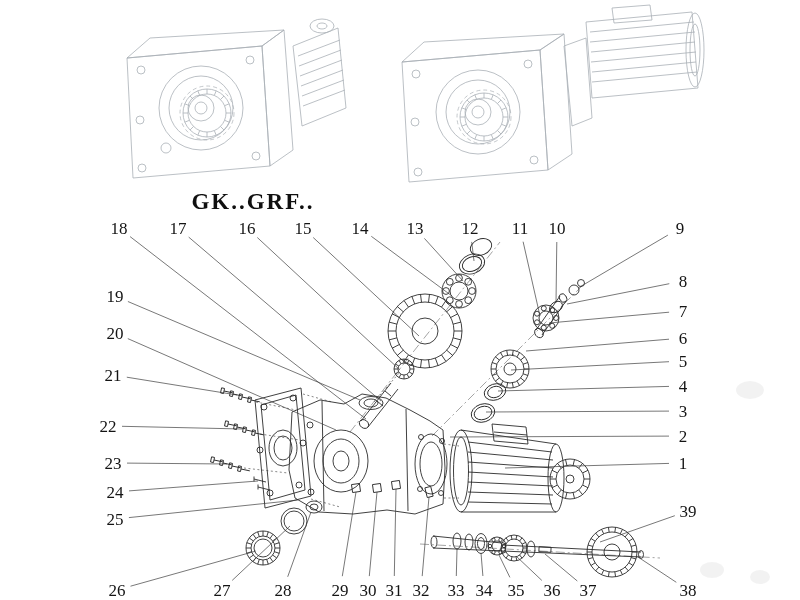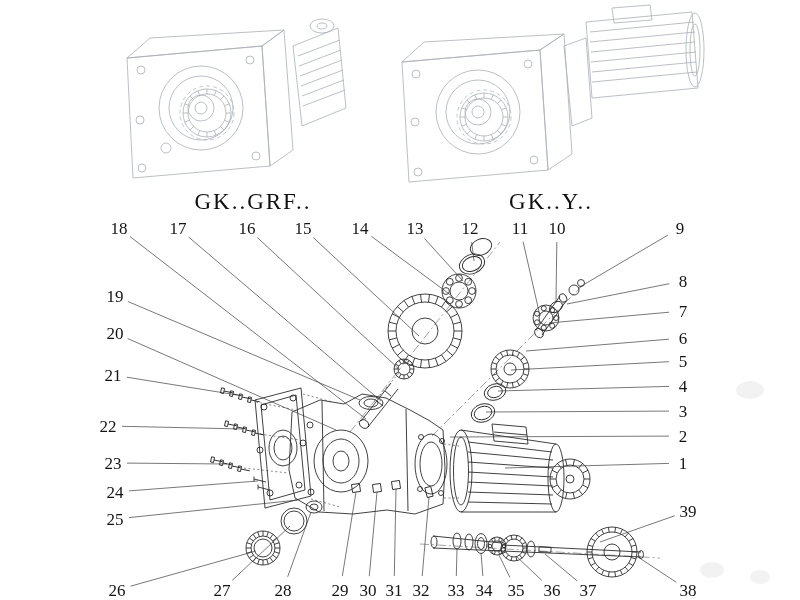--- a/index.html
+++ b/index.html
@@ -9,21 +9,21 @@
   
   #sketch-left,#sketch-right{stroke:#aab0b6;fill:none;stroke-width:0.8;}
   
   #exploded{stroke:#2b2b2b;fill:none;stroke-width:0.9;}
   .dash{stroke-dasharray:4 3;stroke-width:0.7;}
   .dashdot{stroke-dasharray:9 3 2 3;stroke-width:0.6;stroke:#666;}
   .dot{stroke-dasharray:2 2.5;stroke-width:0.7;stroke:#555;}
   #callout-layer text{fill:#141414;stroke:none;font-family:"Liberation Serif",serif;
                       font-size:17px;text-anchor:middle;}
   #callout-layer line{stroke:#3d3d3d;stroke-width:0.7;}
-  .model-title{position:absolute;font-weight:normal;font-size:23px;letter-spacing:2px;
+  .model-title{position:absolute;font-weight:bold;font-size:23px;letter-spacing:2px;
                color:#101010;text-align:center;}
   .smudge{fill:#000;opacity:0.05;stroke:none;}
 </style>
 </head>
 <body>
 
 <div id="stage">
 
   <svg id="diagram" width="800" height="600" viewBox="0 0 800 600">
 
@@ -548,14 +548,13 @@
         <line x1="541.8" y1="580.4" x2="516" y2="556"></line>
         <text x="552" y="590" dy="0.35em">36</text>
         <line x1="577.3" y1="581.0" x2="545" y2="554"></line>
         <text x="588" y="590" dy="0.35em">37</text>
         <line x1="676.3" y1="582.3" x2="638" y2="557"></line>
         <text x="688" y="590" dy="0.35em">38</text>
       </g>
   </svg>
 
   <div class="model-title" style="left:183px;top:189px;width:140px;">GK..GRF..</div>
-  <div class="model-title" style="left:494px;top:189px;width:114px;">GK..Y..</div>
 </div>
 
 </body></html>

